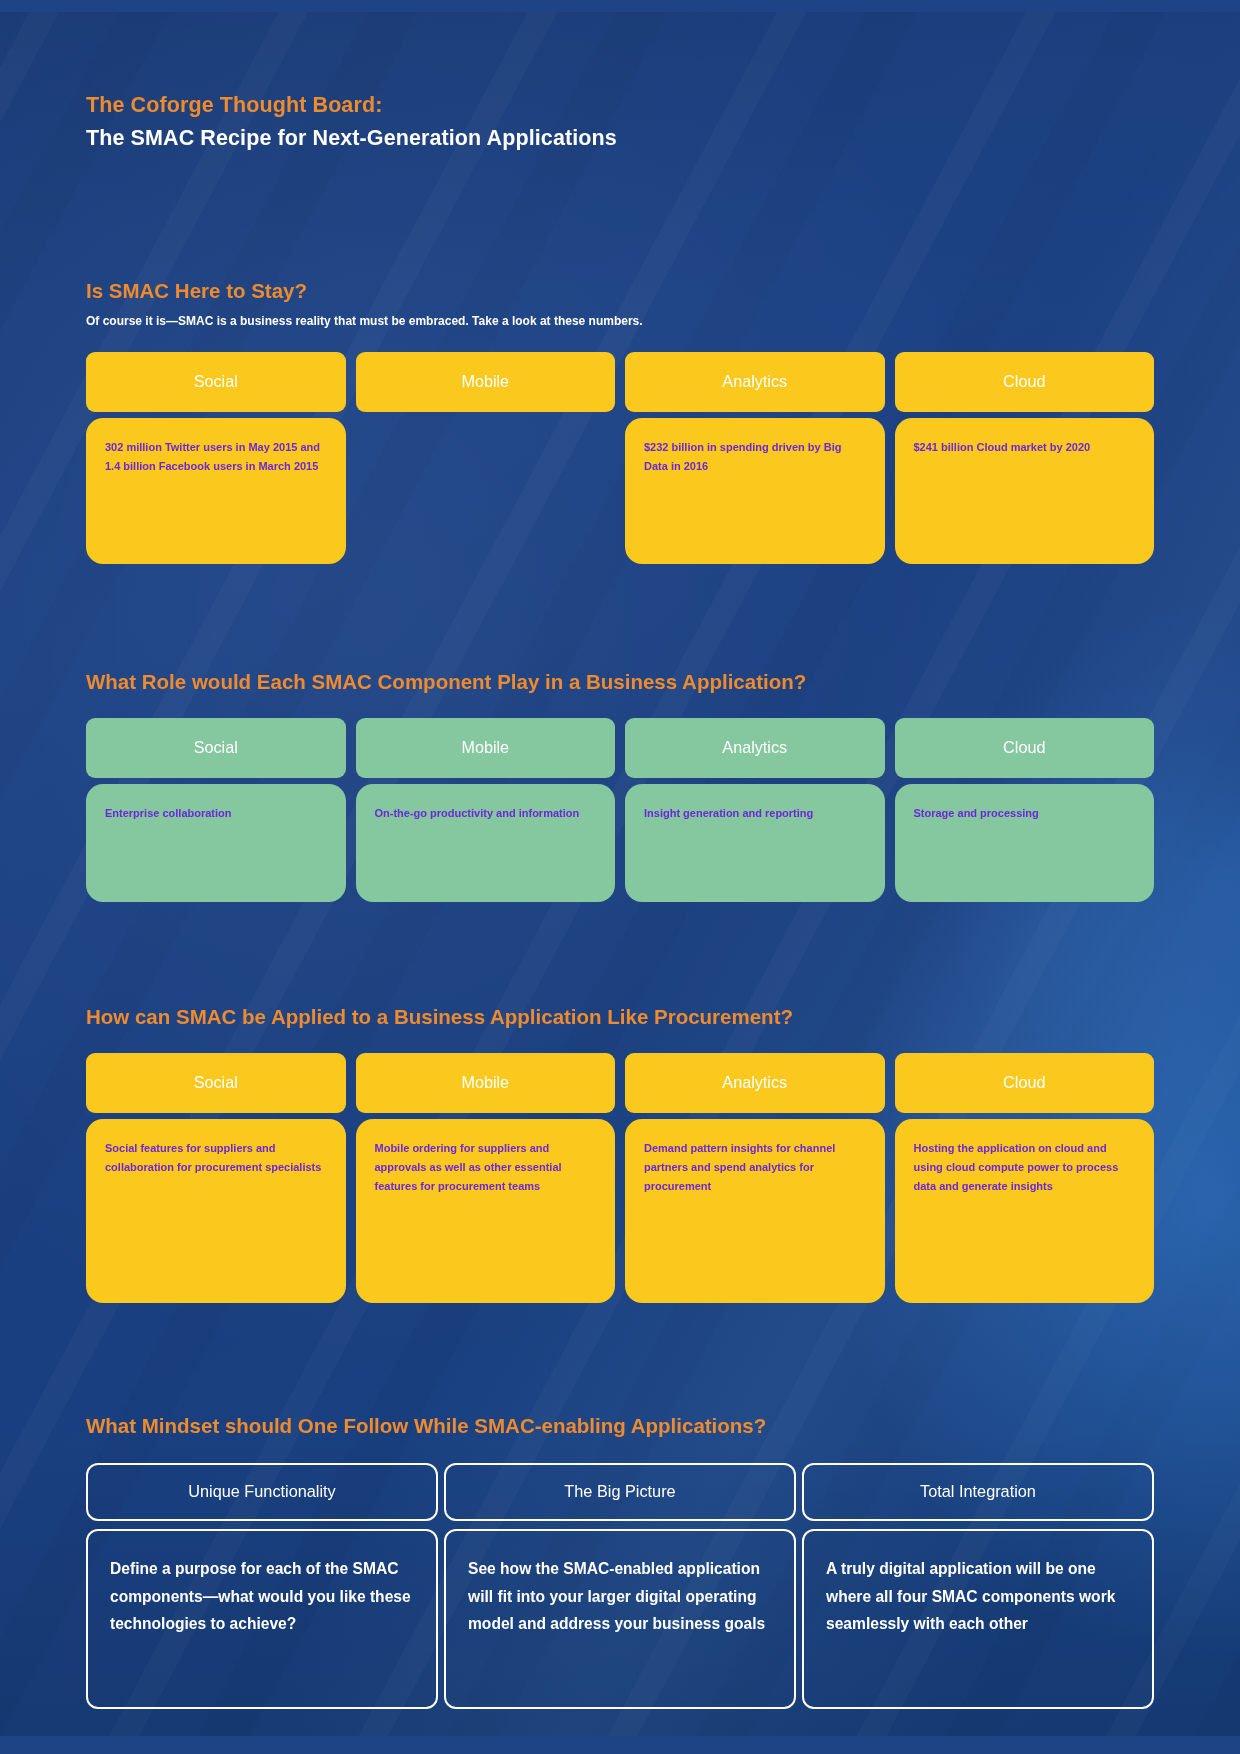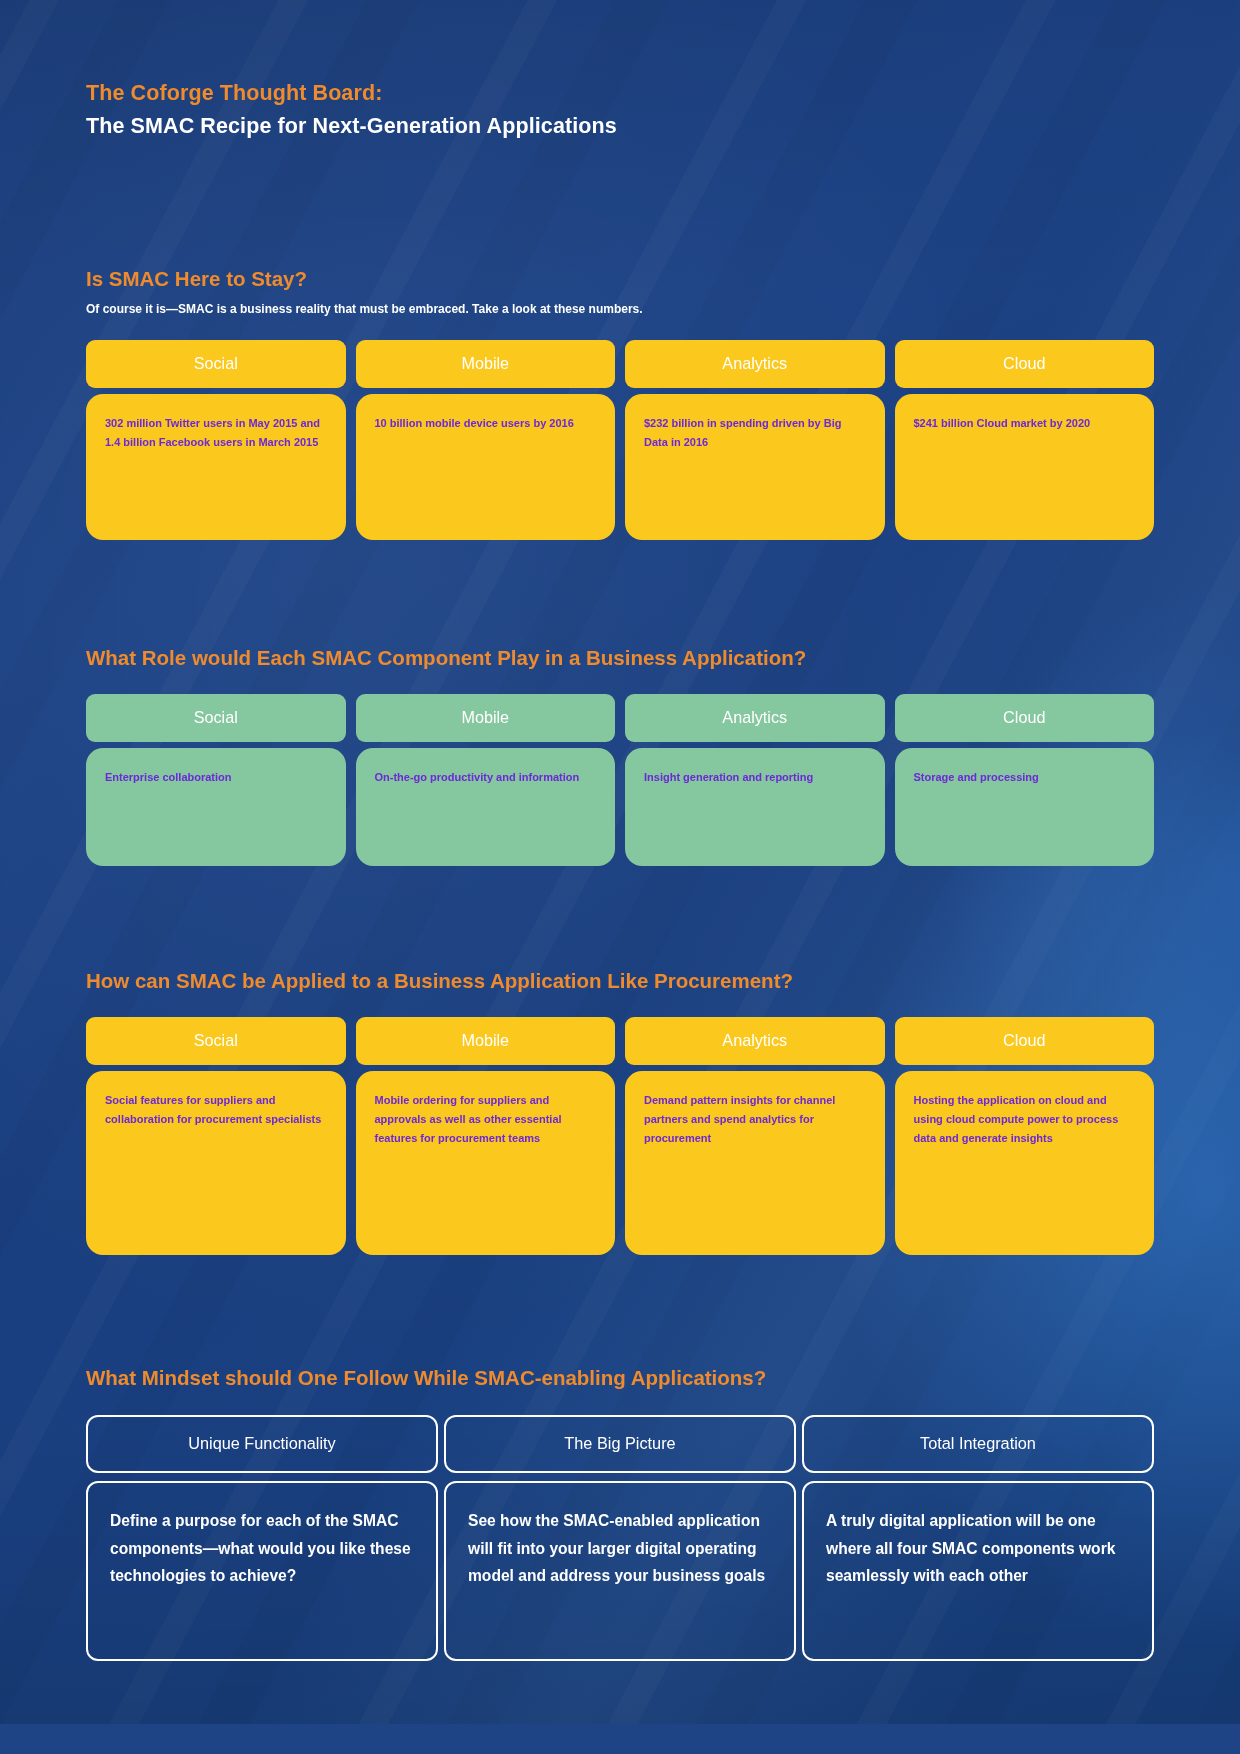--- a/index.html
+++ b/index.html
@@ -15,20 +15,21 @@
   }
 
   
   .page {
     position: relative;
     width: 1240px;
     height: 1724px;
     overflow: hidden;
     background:
       linear-gradient(150deg, #1c3f7e 0%, #1d4386 28%, #1a3f80 52%, #194080 72%, #17407f 100%);
+    margin-top: 12px;
   }
   .bg-layer {
     position: absolute;
     inset: 0;
     pointer-events: none;
   }
   .bg-streaks {
     background-image: repeating-linear-gradient(
       118deg,
       rgba(255,255,255,0.000) 0px,
@@ -122,21 +123,21 @@
     display: flex;
     flex-direction: column;
   }
 
   .card-head {
     border-radius: 9px;
     text-align: center;
     font-size: 16.2px;
     font-weight: normal;
     color: #ffffff;
-    padding: 14px 8px;
+    padding: 20px 8px;
     line-height: 1.2;
   }
   .card-body {
     border-radius: 17px;
     margin-top: 6px;
     padding: 20px 19px 22px 19px;
     font-size: 11px;
     font-weight: bold;
     line-height: 1.72;
     color: #6d28d9;
@@ -197,21 +198,20 @@
       <div class="section-heading">Is SMAC Here to Stay?</div>
       <div class="section-sub">Of course it is—SMAC is a business reality that must be embraced. Take a look at these numbers.</div>
 
       <div class="grid theme-yellow row-stats">
         <div class="col">
           <div class="card-head">Social</div>
           <div class="card-body">302 million Twitter users in May 2015 and 1.4 billion Facebook users in March 2015</div>
         </div>
         <div class="col">
           <div class="card-head">Mobile</div>
-          <div class="card-body">10 billion mobile device users by 2016</div>
         </div>
         <div class="col">
           <div class="card-head">Analytics</div>
           <div class="card-body">$232 billion in spending driven by Big Data in 2016</div>
         </div>
         <div class="col">
           <div class="card-head">Cloud</div>
           <div class="card-body">$241 billion Cloud market by 2020</div>
         </div>
       </div>

